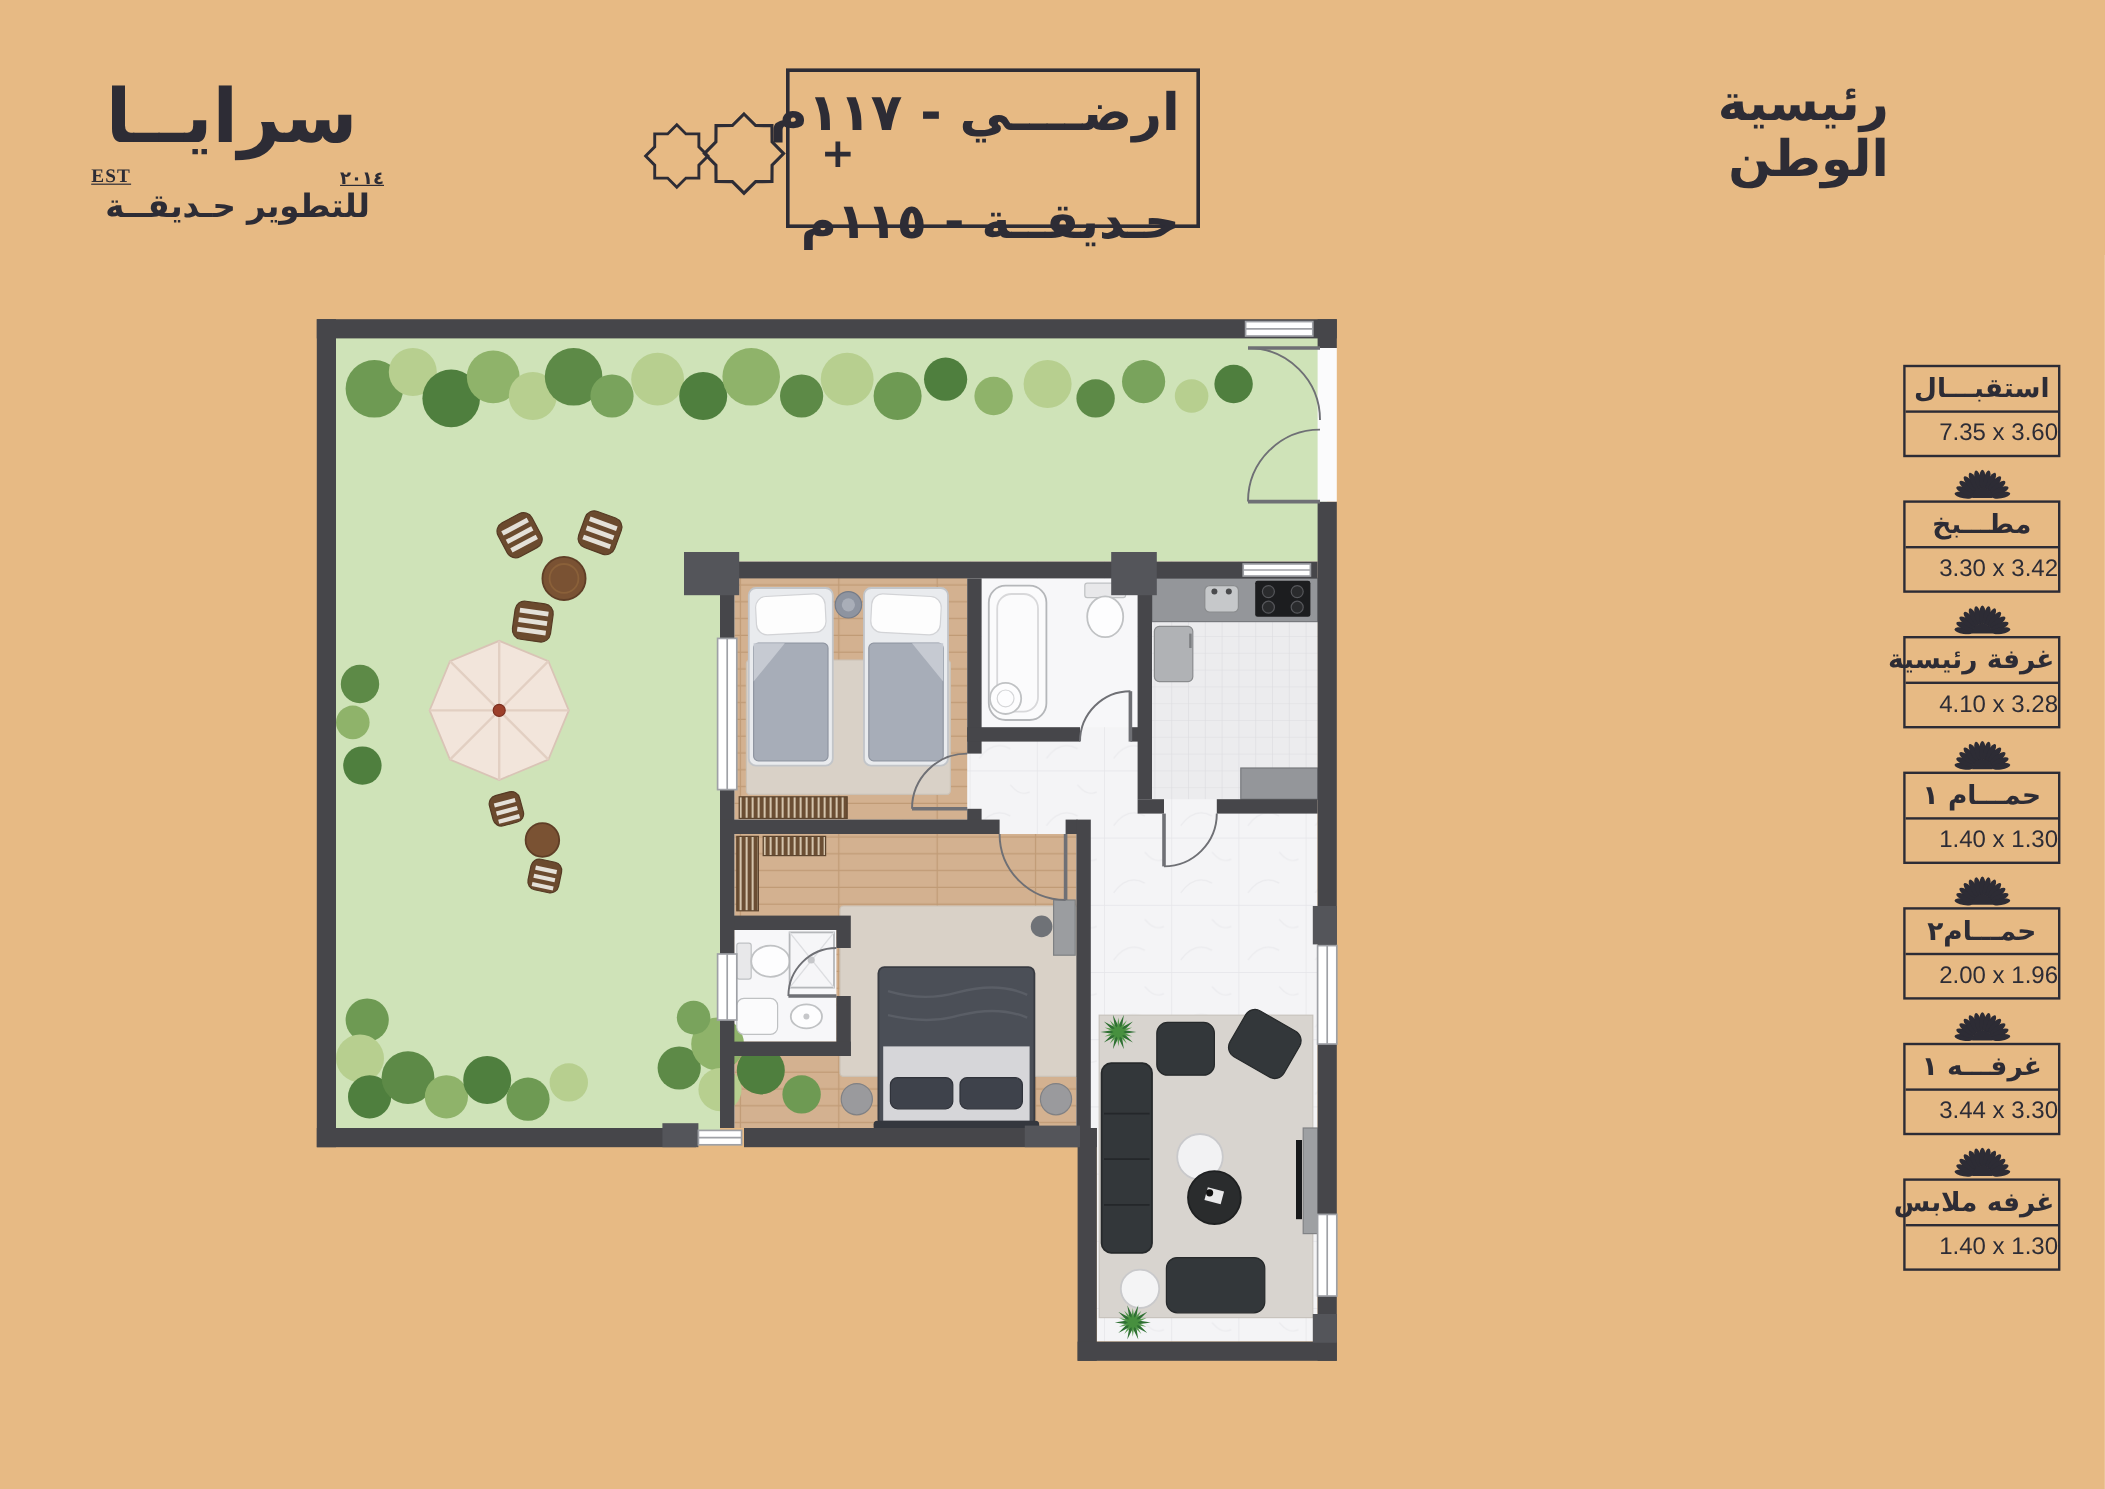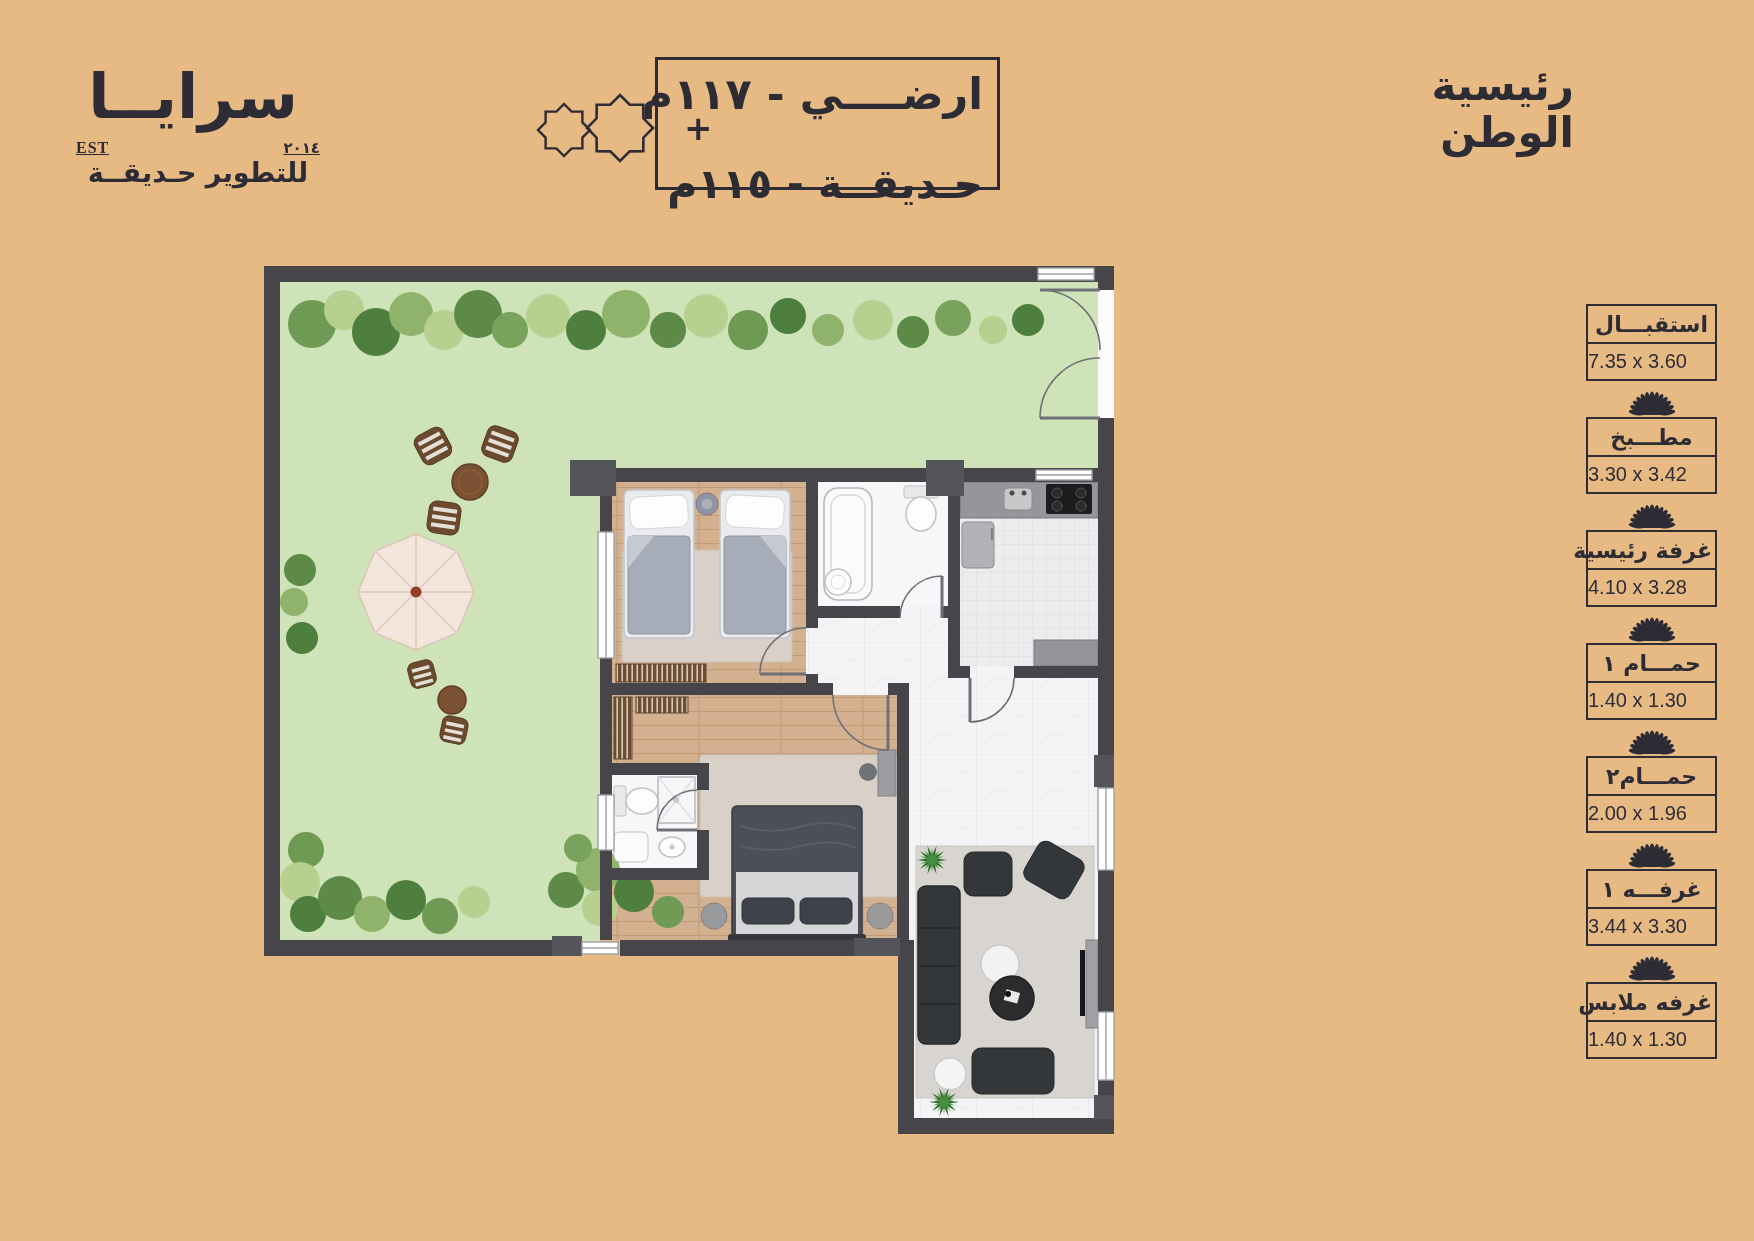--- a/index.html
+++ b/index.html
@@ -21,21 +21,21 @@
   .hb-plus{position:absolute;left:26px;top:48px;font-size:34px;font-weight:bold;}
   .stars{left:536px;top:88px;width:122px;height:84px;}
   
   .brand{left:1446px;top:62px;width:128px;text-align:center;font-weight:bold;font-size:42px;line-height:47px;direction:rtl;}
   
   .legend{left:1586px;top:304px;width:131px;display:flex;flex-direction:column;}
   .legend-item{display:flex;flex-direction:column;}
   .fan{height:27px;margin:8px 0 1px;display:flex;justify-content:center;}
   .lbox{border:2.4px solid #2d2c35;background:transparent;}
   .lname{font-size:22px;font-weight:bold;text-align:center;direction:rtl;line-height:28px;padding:5px 3px 3px;border-bottom:2.4px solid #2d2c35;white-space:nowrap;}
-  .ldims{font-family:"Liberation Sans",sans-serif;font-size:20px;text-align:left;line-height:24px;padding:5px 0 6px;direction:ltr;border-radius:15px;}
+  .ldims{font-family:"Liberation Sans",sans-serif;font-size:20px;text-align:right;line-height:24px;padding:5px 0 6px;direction:ltr;border-radius:15px;}
   svg{display:block;}
 </style>
 </head>
 <body>
 
 <div class="stage">
 
   <div class="abs logo">
     <div class="logo-name">سرايــا</div>
     <div class="logo-row">

